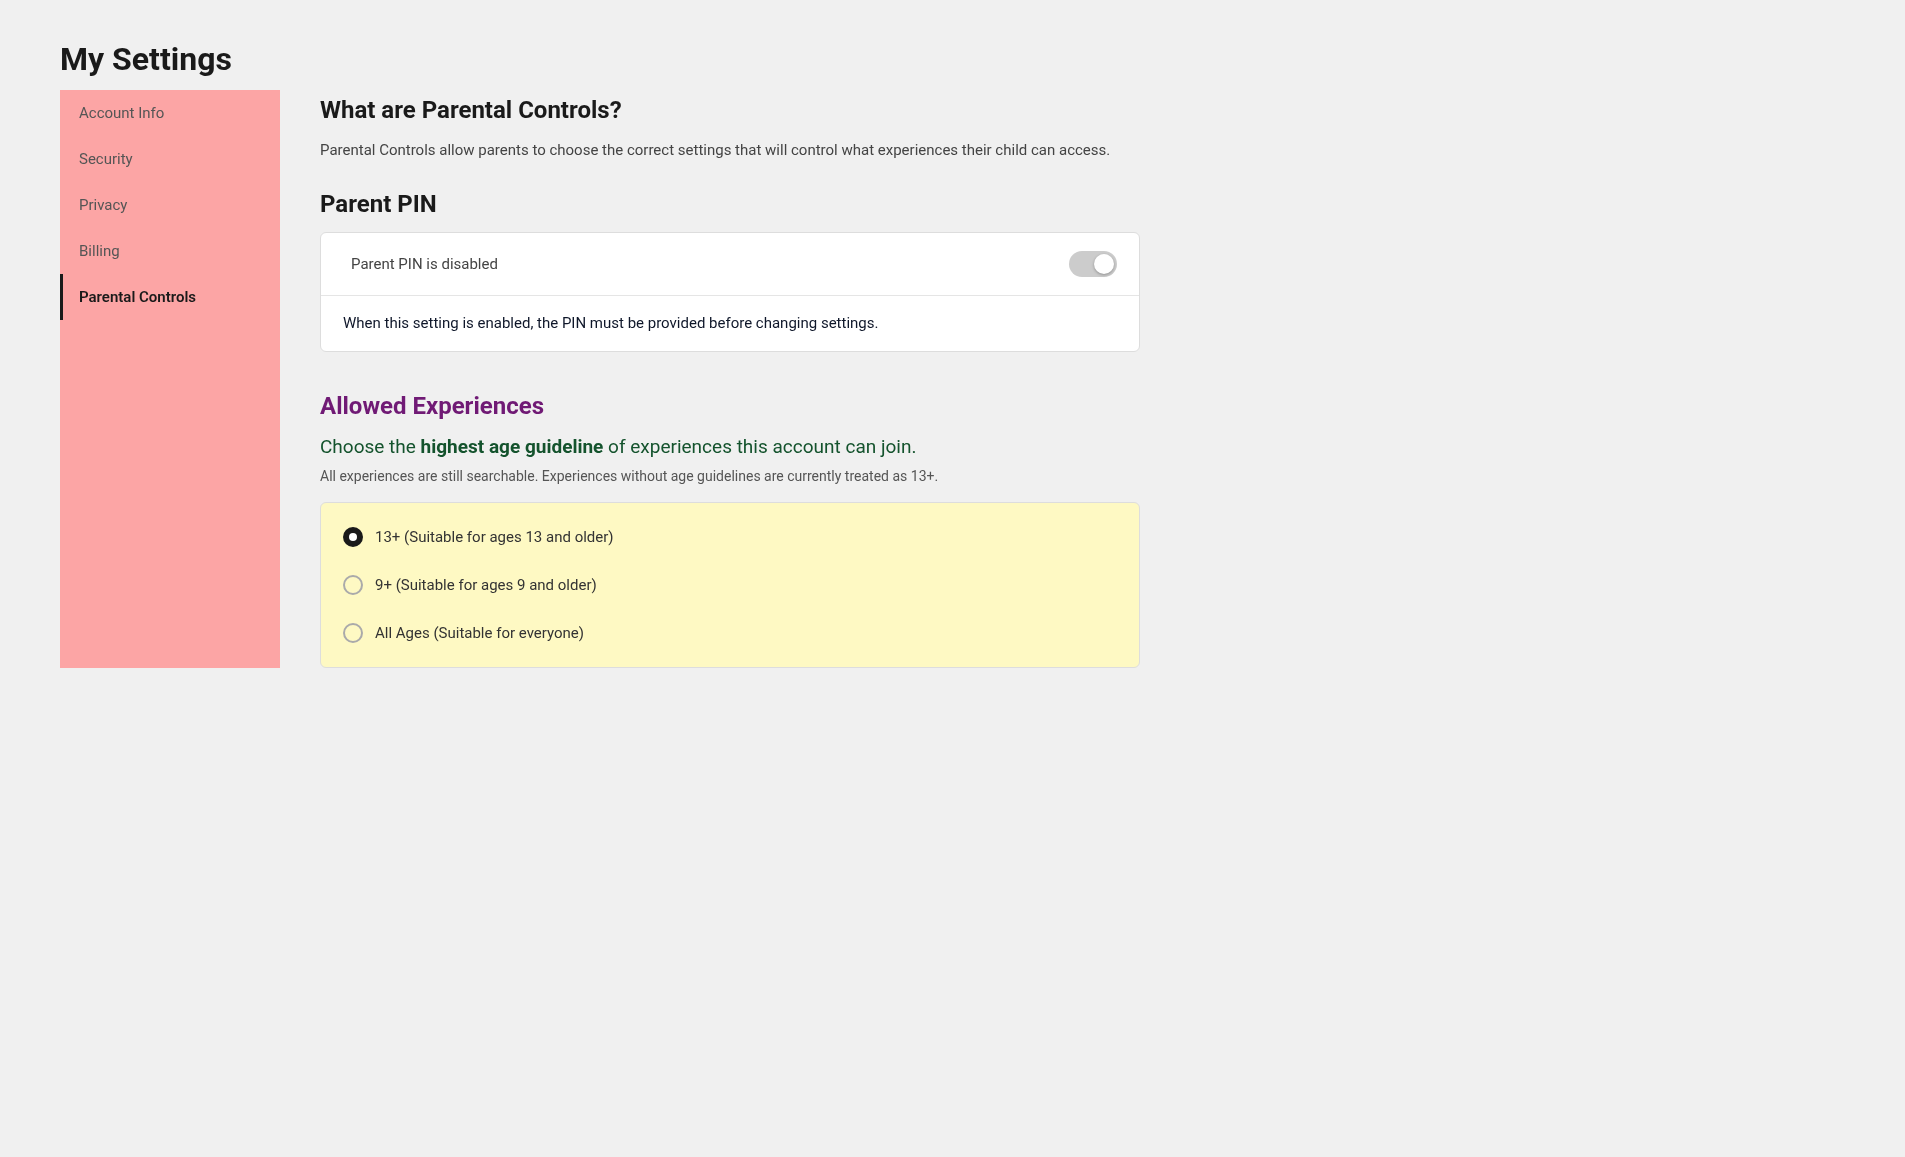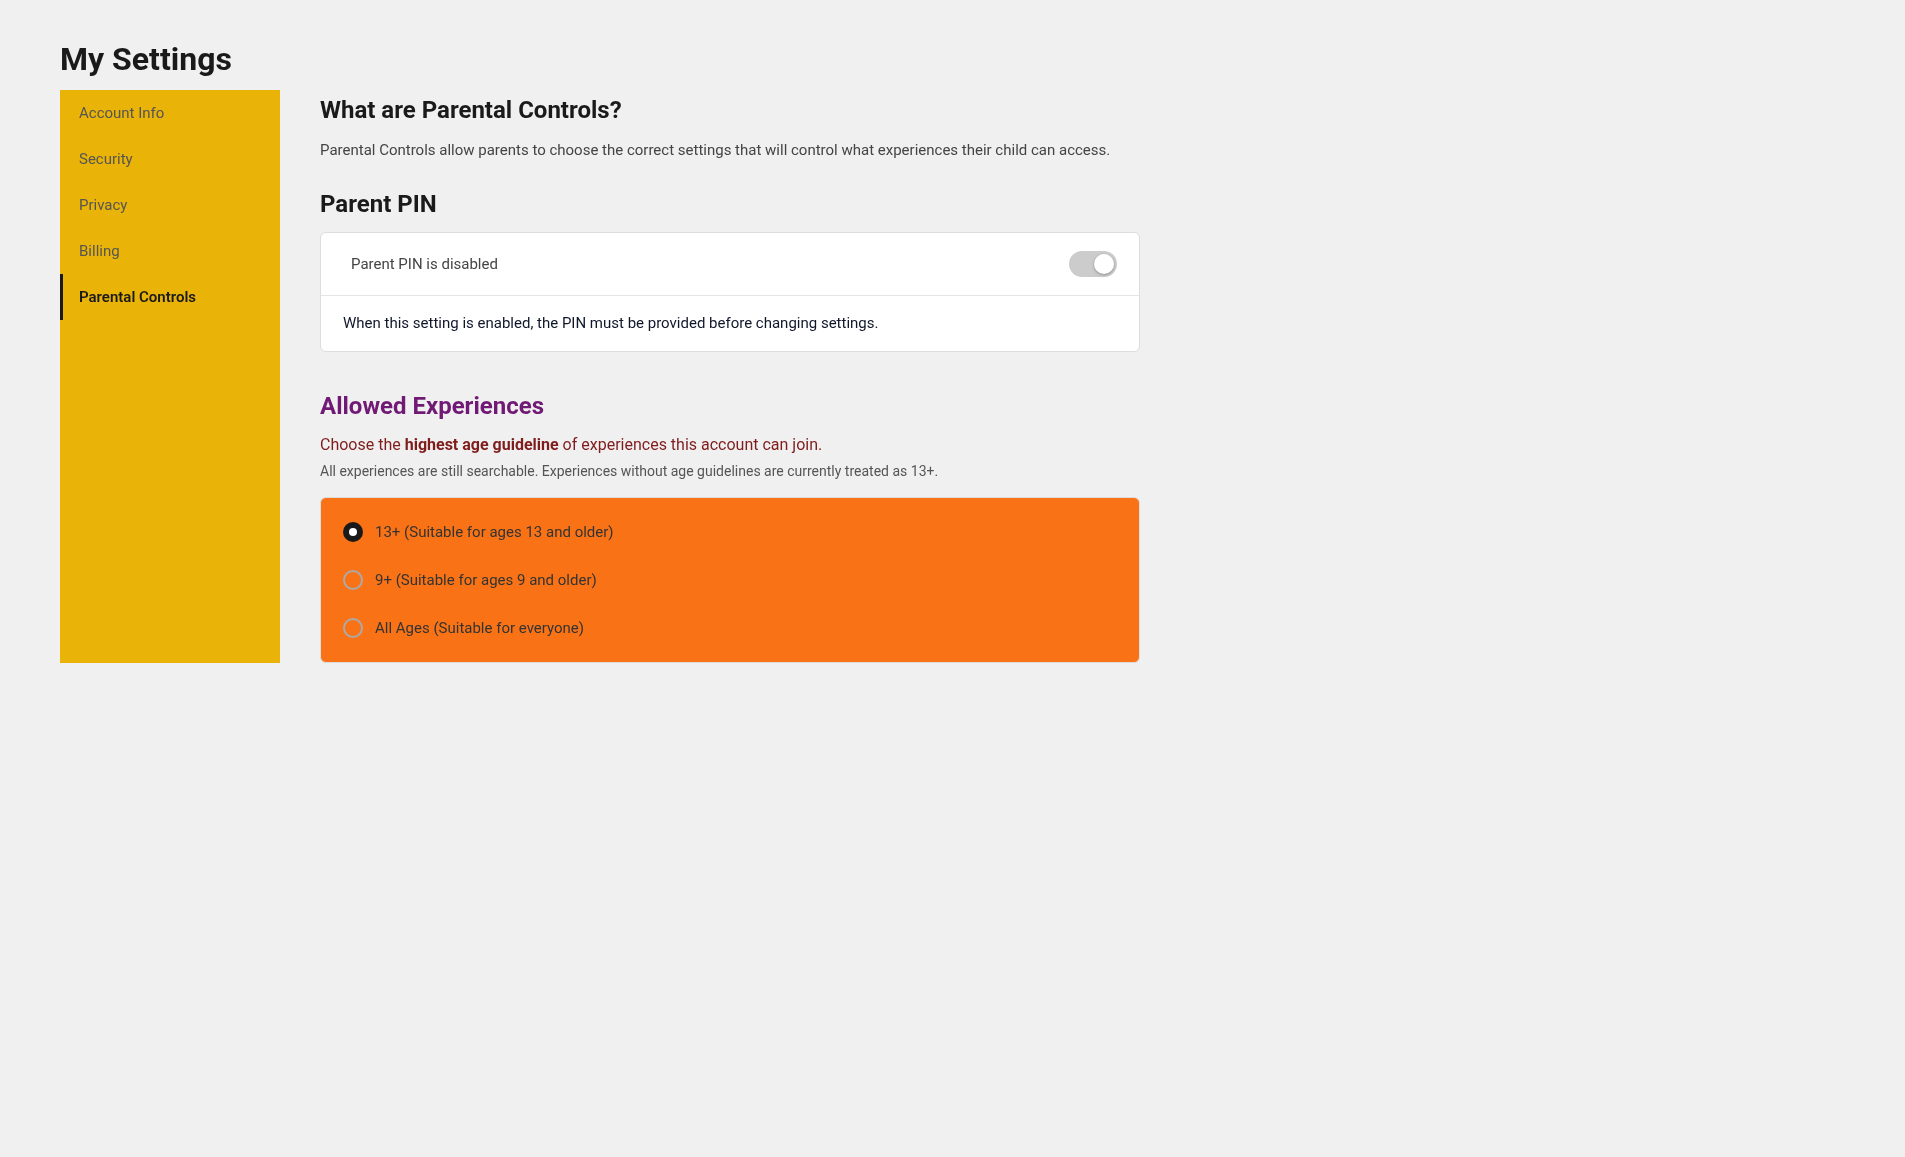--- a/index.html
+++ b/index.html
@@ -29,21 +29,21 @@
 
     .main-layout {
       display: flex;
       gap: 0;
     }
 
     
     .sidebar {
       width: 220px;
       flex-shrink: 0;
-      background-color: #eab308;
+      background-color: #fca5a5;
     }
 
     .sidebar-item {
       display: block;
       padding: 14px 16px;
       font-size: 15px;
       color: #555;
       cursor: pointer;
       border-left: 3px solid transparent;
       text-decoration: none;
@@ -136,39 +136,39 @@
 
     
     .allowed-heading {
       font-size: 24px;
       font-weight: 700;
       color: #701a75;
       margin-bottom: 12px;
     }
 
     .allowed-description {
-      font-size: 16px;
-      color: #7f1d1d;
+      font-size: 19px;
+      color: #14532d;
       line-height: 1.6;
       margin-bottom: 6px;
     }
 
     .allowed-note {
       font-size: 14px;
       color: #555;
       margin-bottom: 18px;
     }
 
     .bold-inline {
       font-weight: 700;
     }
 
     
     .radio-card {
-      background: #f97316;
+      background: #fef9c3;
       border: 1px solid #ddd;
       border-radius: 6px;
       padding: 10px 0;
     }
 
     .radio-option {
       display: flex;
       align-items: center;
       padding: 14px 22px;
       font-size: 15px;

